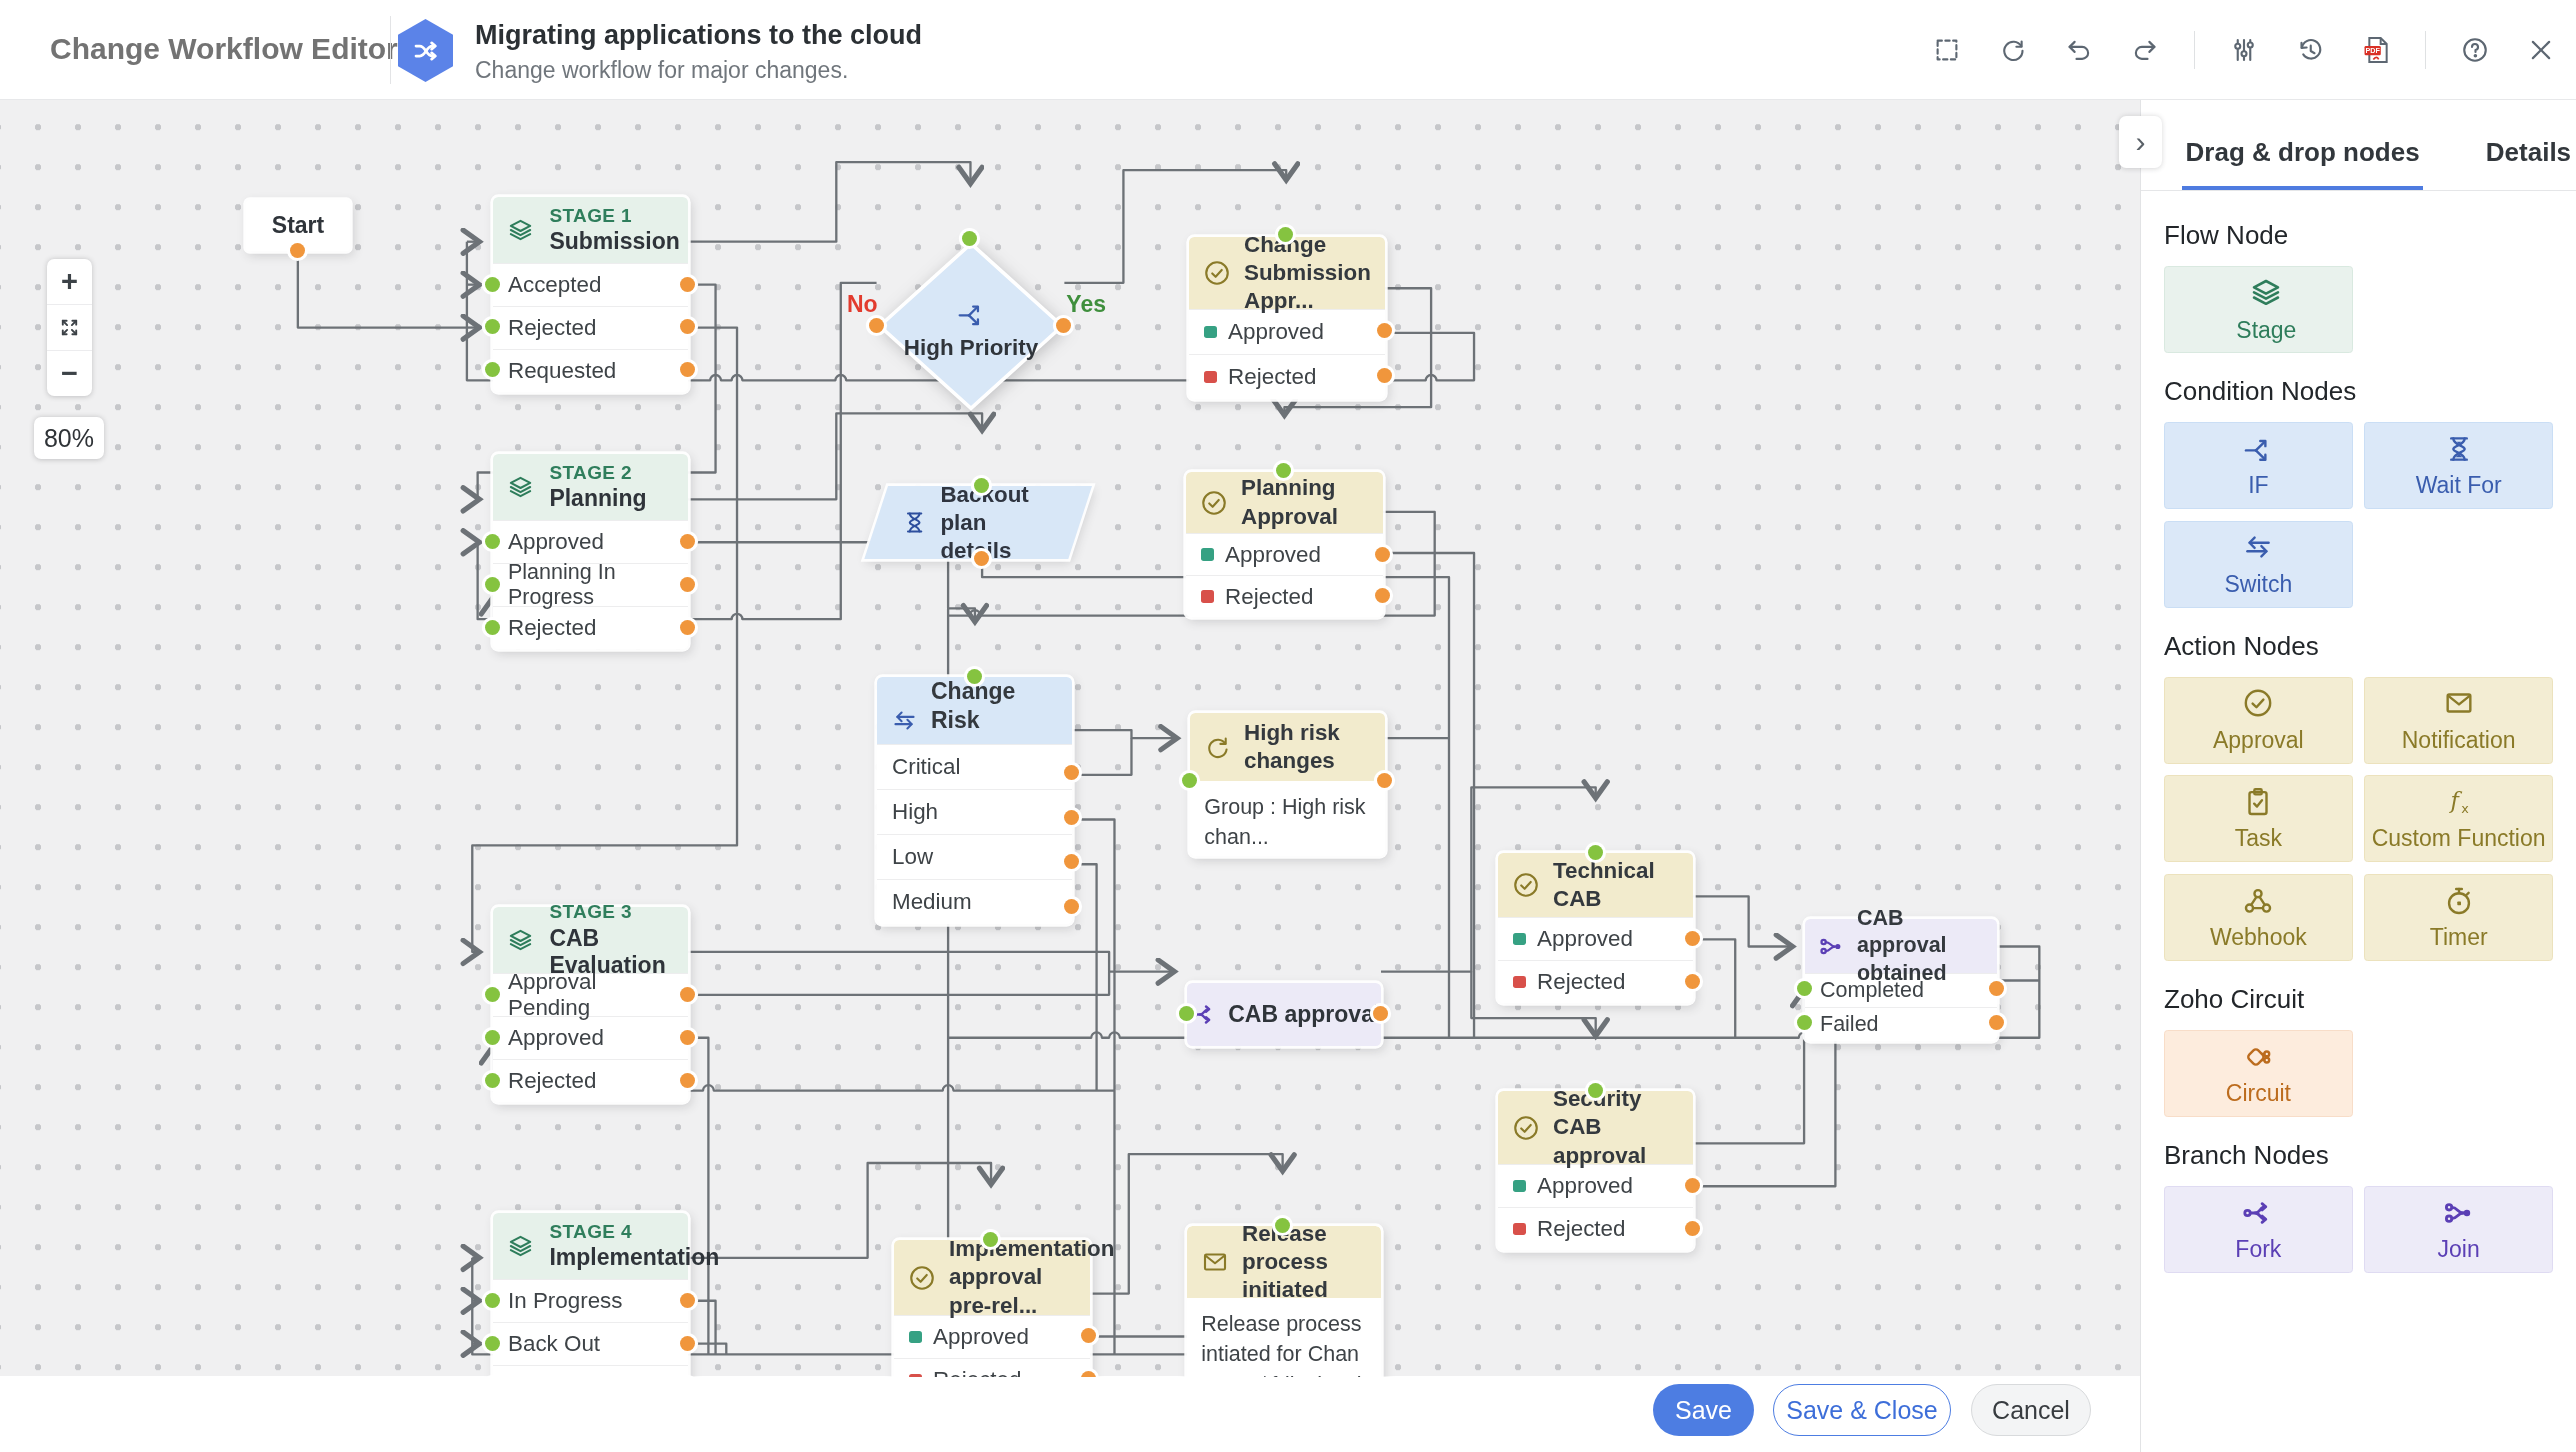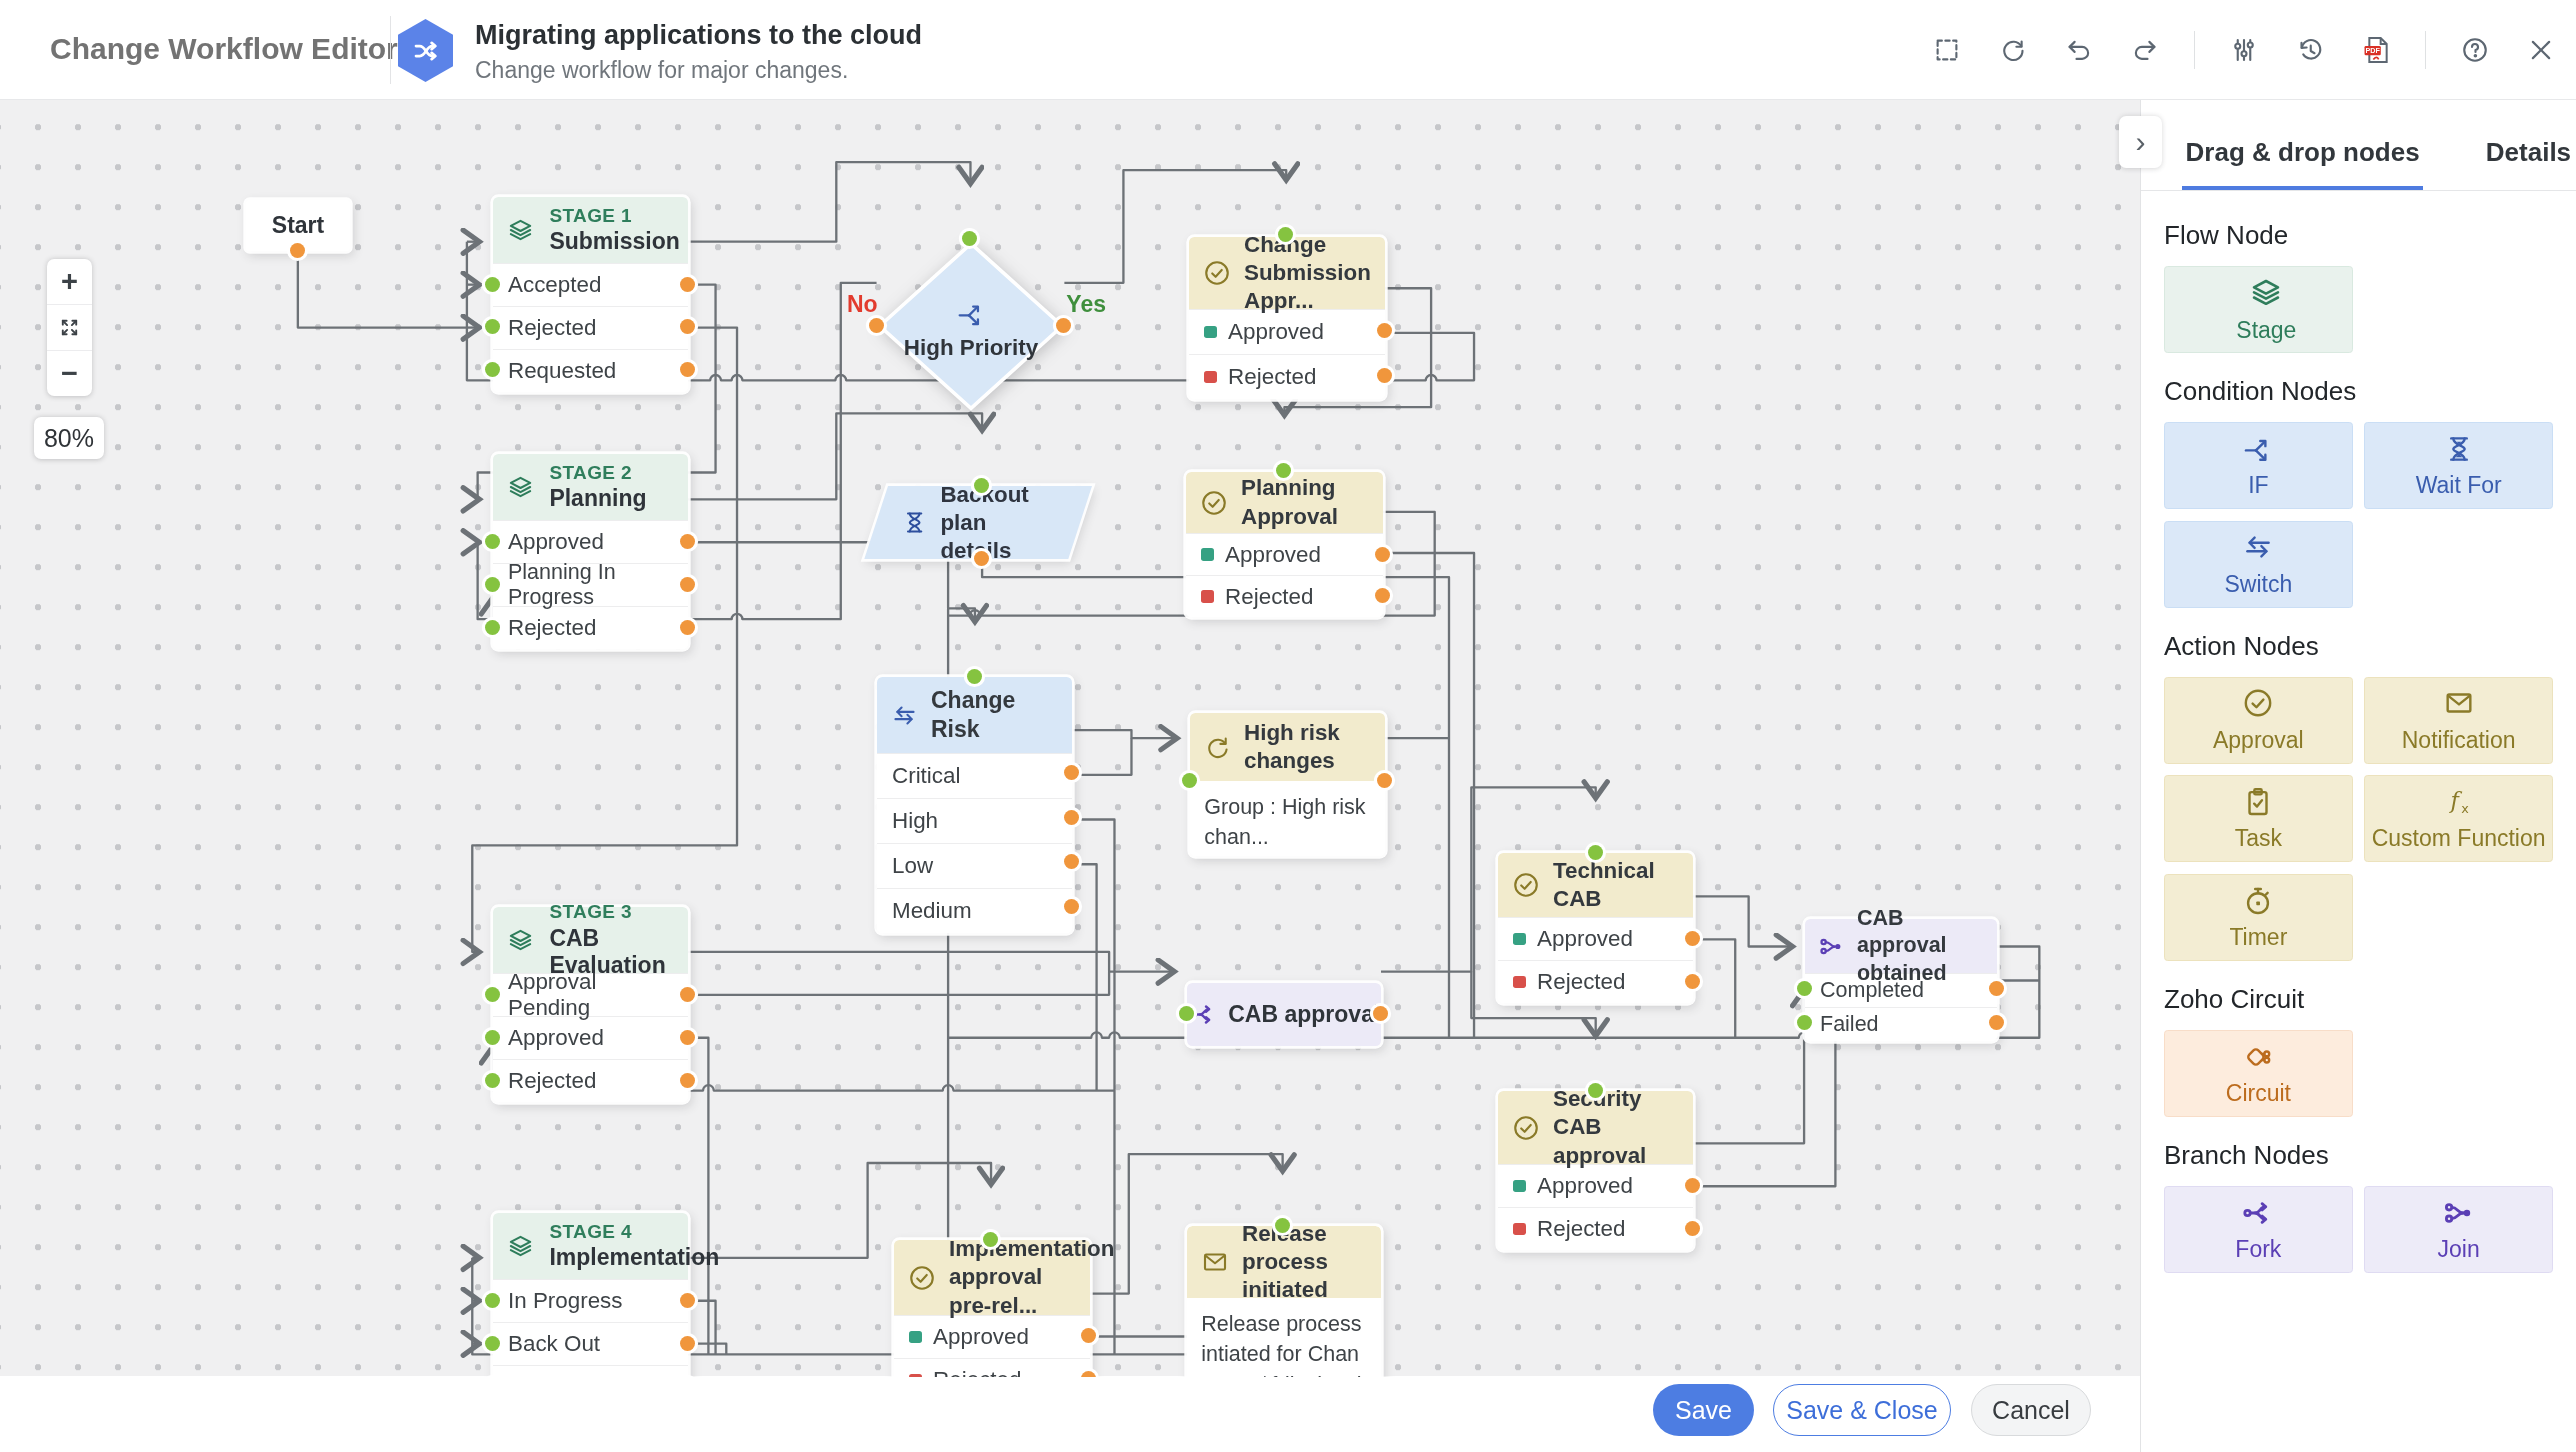--- a/index.html
+++ b/index.html
@@ -289,21 +289,21 @@
         <span class="sq ok"></span>
         <span>Approved</span>
       </div>
     <div class="row" style="height:42px;">
         <span class="sq bad"></span>
         <span>Rejected</span>
       </div>
   </div>
 
   <div class="node" style="left:877px; top:634px; width:195px;">
-    <div class="node-header hdr-blue" style="height:76px;">
+    <div class="node-header hdr-blue" style="height:67px;align-items:flex-end;">
       <span style="color:#3a5dae;">
         <svg class="ic" width="29" height="29" viewBox="0 0 24 24">
             <path d="M19.5 9 H6.2"></path>
             <path d="M9.6 5.4 L6 9 L9.6 12.6"></path>
             <path d="M4.5 15 H17.8"></path>
             <path d="M14.4 11.4 L18 15 L14.4 18.6"></path>
           </svg>
       </span>
       <div class="node-title" style="font-size:23px;">Change Risk</div>
     </div>
@@ -731,20 +731,31 @@
       </div>
       <div class="tile t-act">
         <svg width="34" height="34" viewBox="0 0 24 24" fill="currentColor" style="font-size:26px">
           <text x="6" y="16.5" font-size="16" font-style="italic" font-family="DejaVu Serif,serif">f</text>
           <text x="13.5" y="19.5" font-size="9" font-family="DejaVu Sans,sans-serif">x</text>
         </svg>
         <span>Custom Function</span>
       </div>
       <div class="tile t-act">
         <svg class="ic" width="34" height="34" viewBox="0 0 24 24">
+            <path d="M10.8 9.2 L7.2 14.8"></path>
+            <path d="M13.2 9.2 L16.8 14.8"></path>
+            <path d="M8.6 17 H15.4"></path>
+            <circle cx="12" cy="6.8" r="2.5"></circle>
+            <circle cx="6" cy="17" r="2.5"></circle>
+            <circle cx="18" cy="17" r="2.5"></circle>
+          </svg>
+        <span>Webhook</span>
+      </div>
+      <div class="tile t-act">
+        <svg class="ic" width="34" height="34" viewBox="0 0 24 24">
             <circle cx="12" cy="13.5" r="7"></circle>
             <path d="M10 3.5 H14"></path>
             <path d="M12 3.5 V6.5"></path>
             <path d="M17.4 7.6 L18.8 6.2"></path>
             <rect x="10.8" y="12.4" width="2.6" height="2.6" rx="0.5" fill="currentColor" stroke="none"></rect>
           </svg>
         <span>Timer</span>
       </div>
     </div>
 

